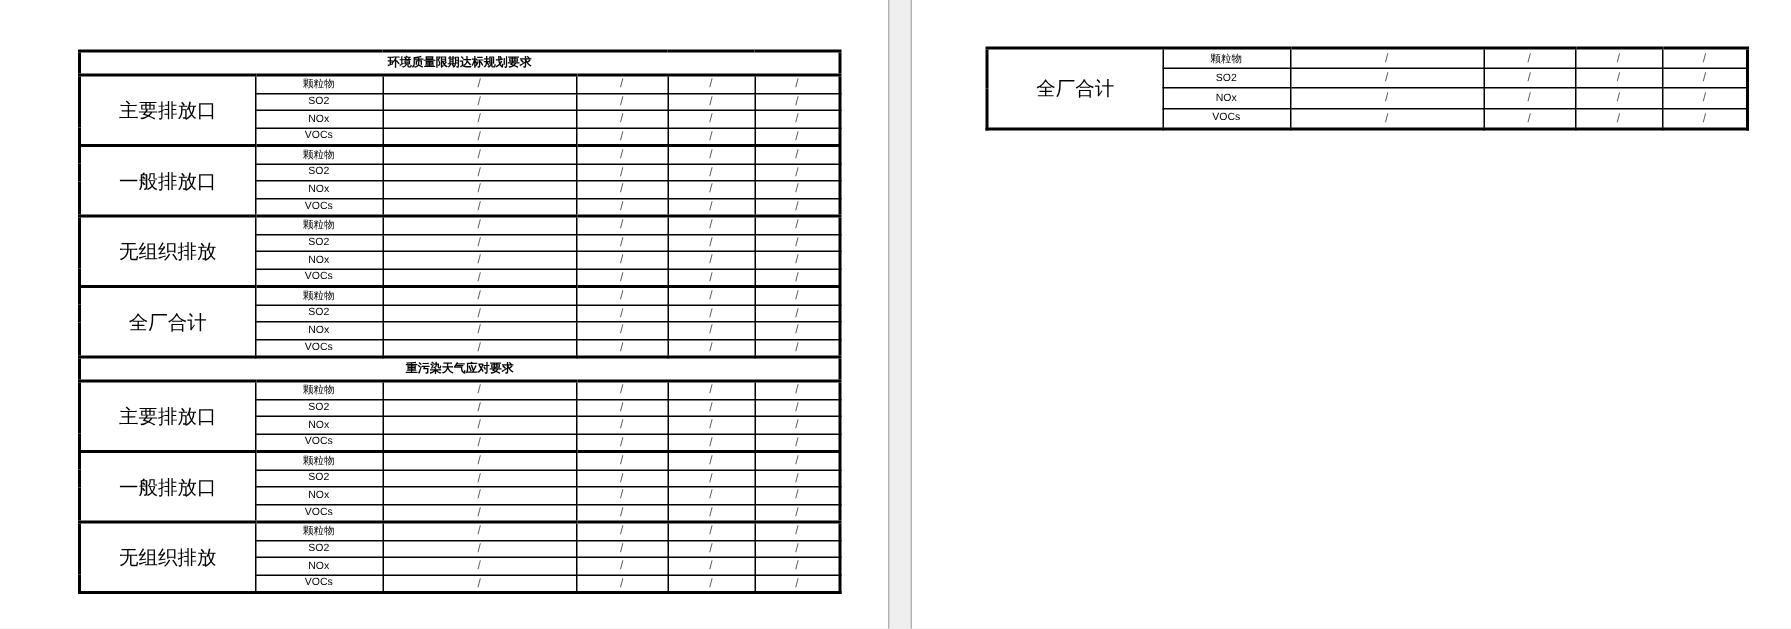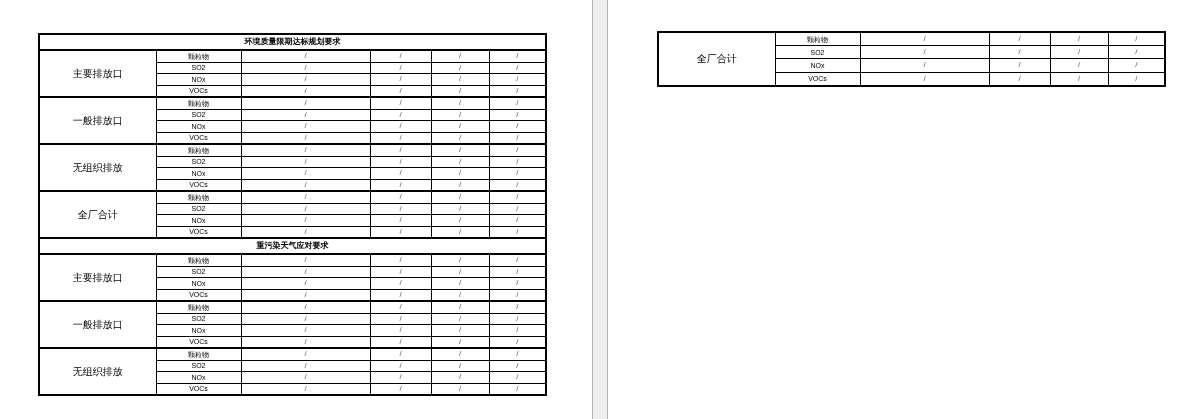--- a/index.html
+++ b/index.html
@@ -30,21 +30,21 @@
     left: 607px;
     width: 587px;
     border-left: 1px solid #b3b3b3;
   }
   table.doc-table {
     position: absolute;
     border-collapse: collapse;
     table-layout: fixed;
     border: 2px solid #000000;
   }
-  #table-page1 { left: 38px; top: 33px; width: 507px; }
+  #table-page1 { left: 52px; top: 33px; width: 507px; }
   #table-page2 { left: 49px; top: 31px; width: 507px; }
   .doc-table td {
     border: 1px solid #000000;
     padding: 0;
     margin: 0;
     text-align: center;
     vertical-align: middle;
     font-size: 7px;
     line-height: 1;
     height: 10.5px;
@@ -57,21 +57,21 @@
     height: 14px;
     font-weight: bold;
     font-size: 8px;
     border-top: 2px solid #000000;
     border-bottom: 1px solid #000000;
   }
   .doc-table tr.group-start td {
     border-top: 2px solid #000000;
   }
   .doc-table td.group-cell {
-    font-size: 10px;
+    font-size: 13px;
   }
   .doc-table td.value-cell {
     color: #555555;
     font-size: 8px;
   }
 </style>
 </head>
 <body>
 
 <div class="page page-left">

